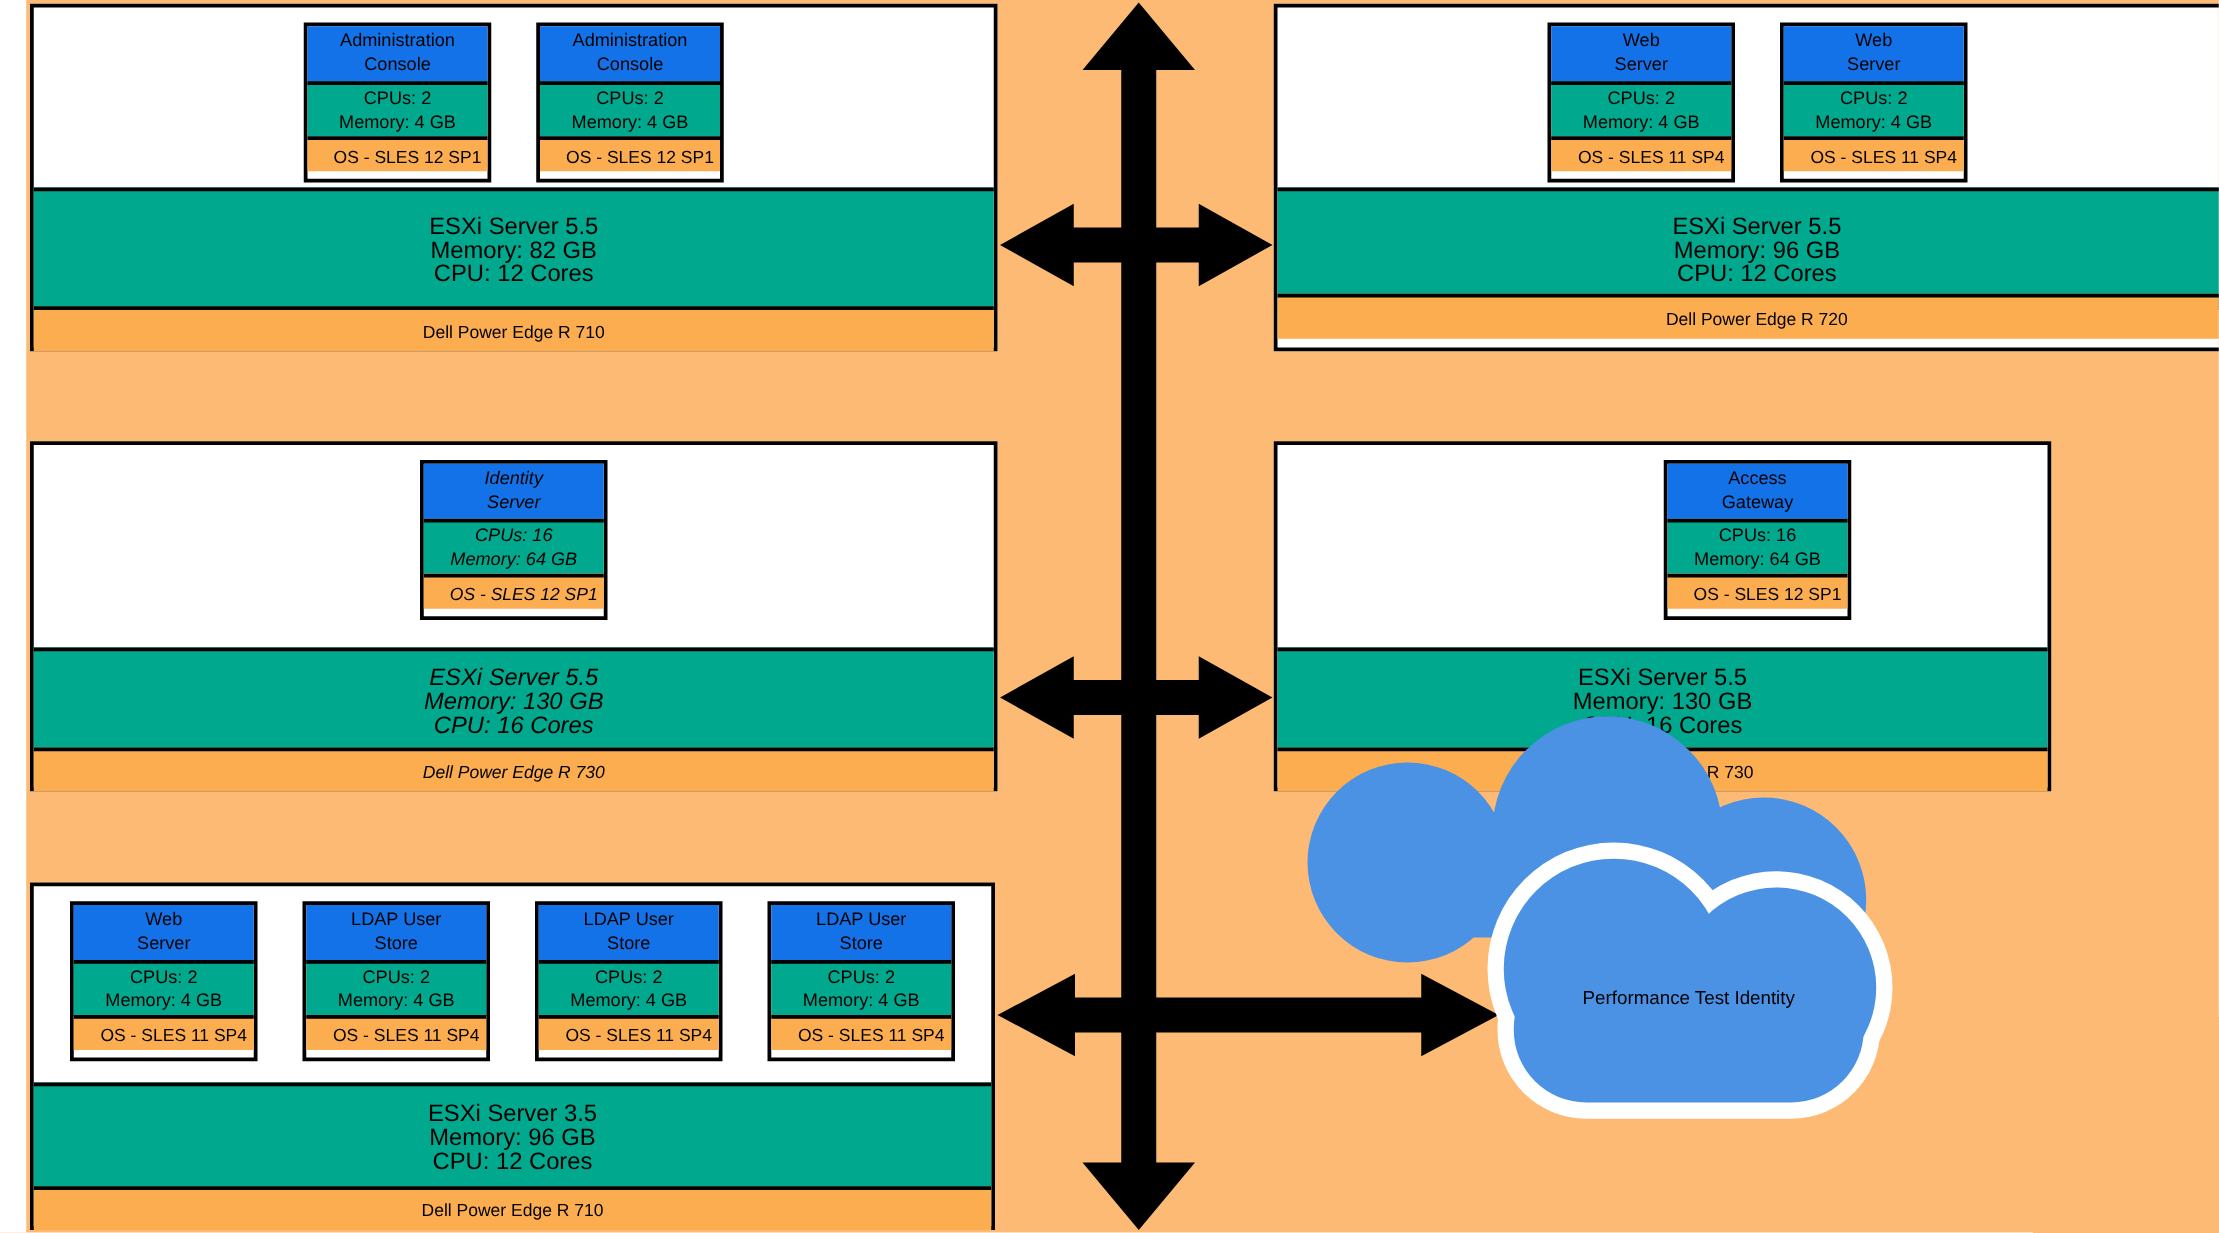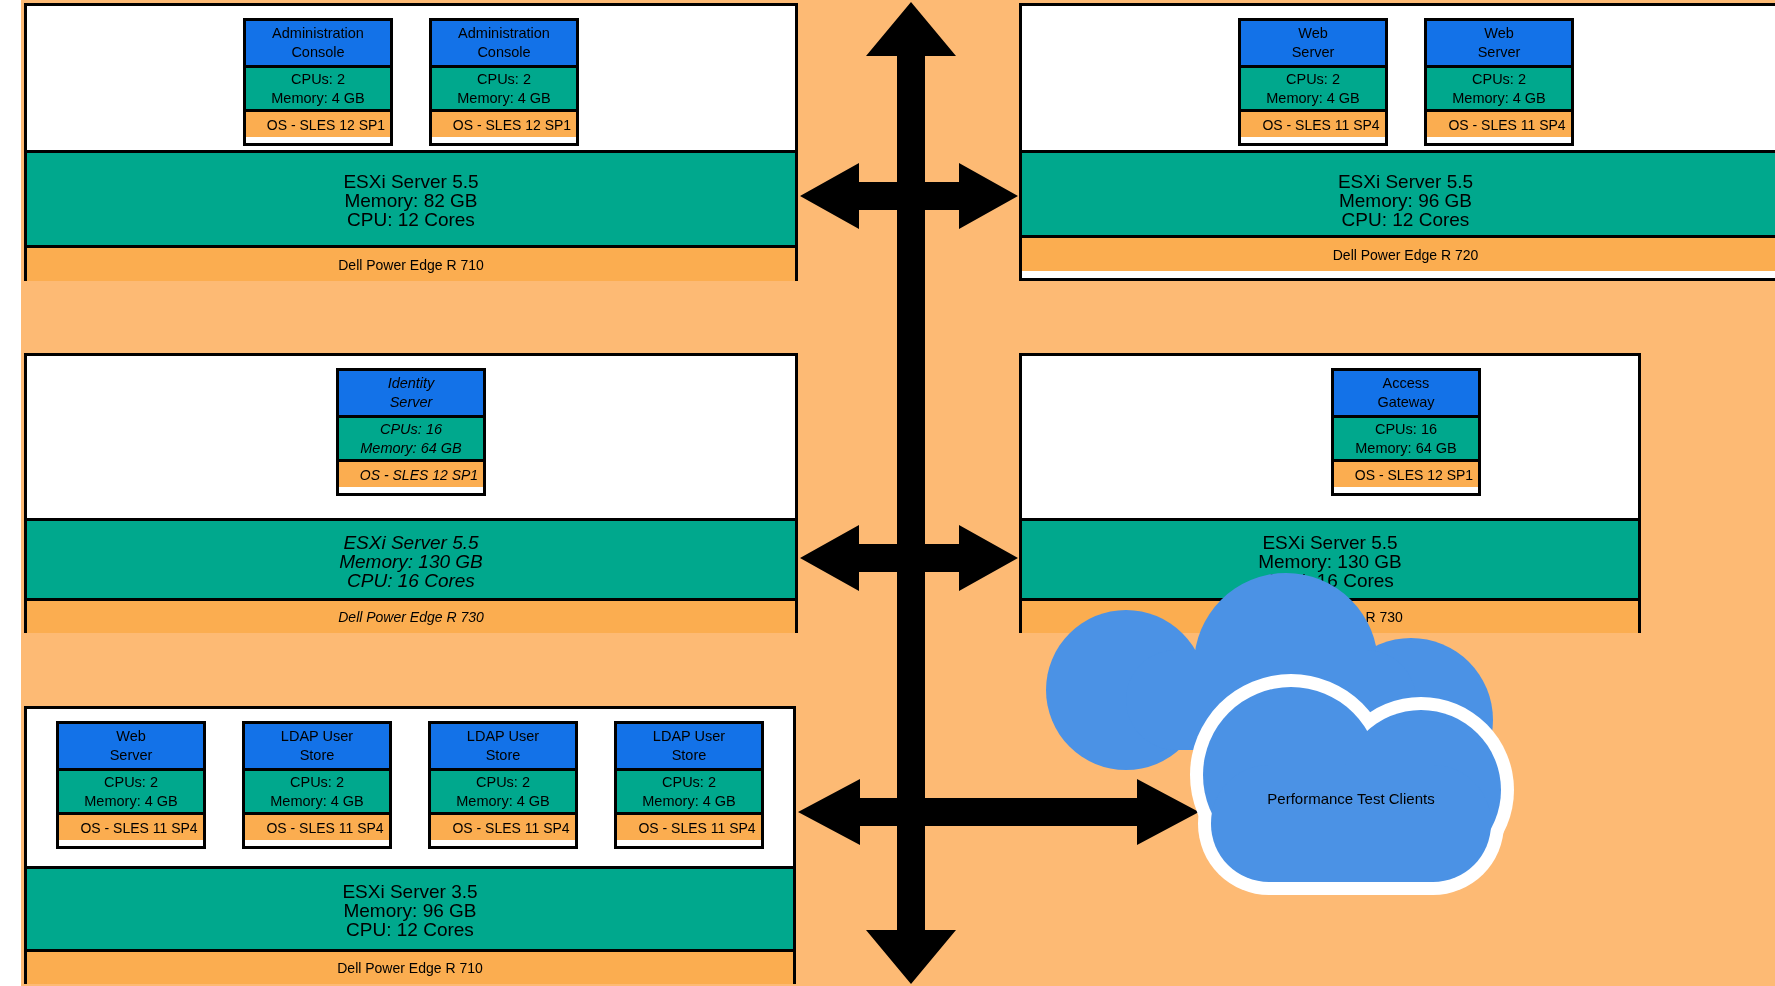--- a/index.html
+++ b/index.html
@@ -155,15 +155,15 @@
         <rect x="1177" y="752" width="306" height="143" rx="71"></rect>
       </g>
 
       <g fill="#4B92E5">
         <circle cx="1270" cy="775" r="88"></circle>
         <circle cx="1400" cy="790" r="80"></circle>
         <rect x="1190" y="765" width="280" height="117" rx="58"></rect>
       </g>
     </g>
   </svg>
-  <div class="cloud-label" style="left:1190px;top:790px;width:280px;">Performance Test Clients</div>
+  <div class="cloud-label" style="left:1190px;top:790px;width:280px;">Performance Test Identity</div>
 
 </div>
 
 </body></html>

